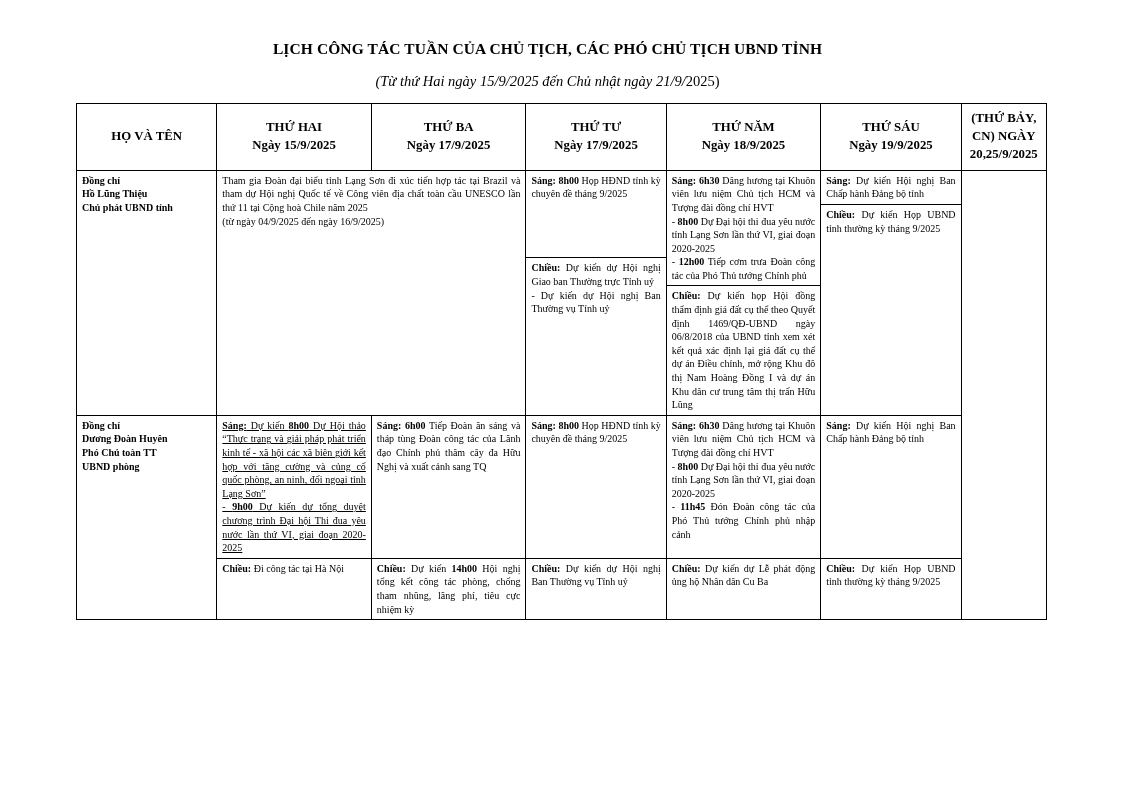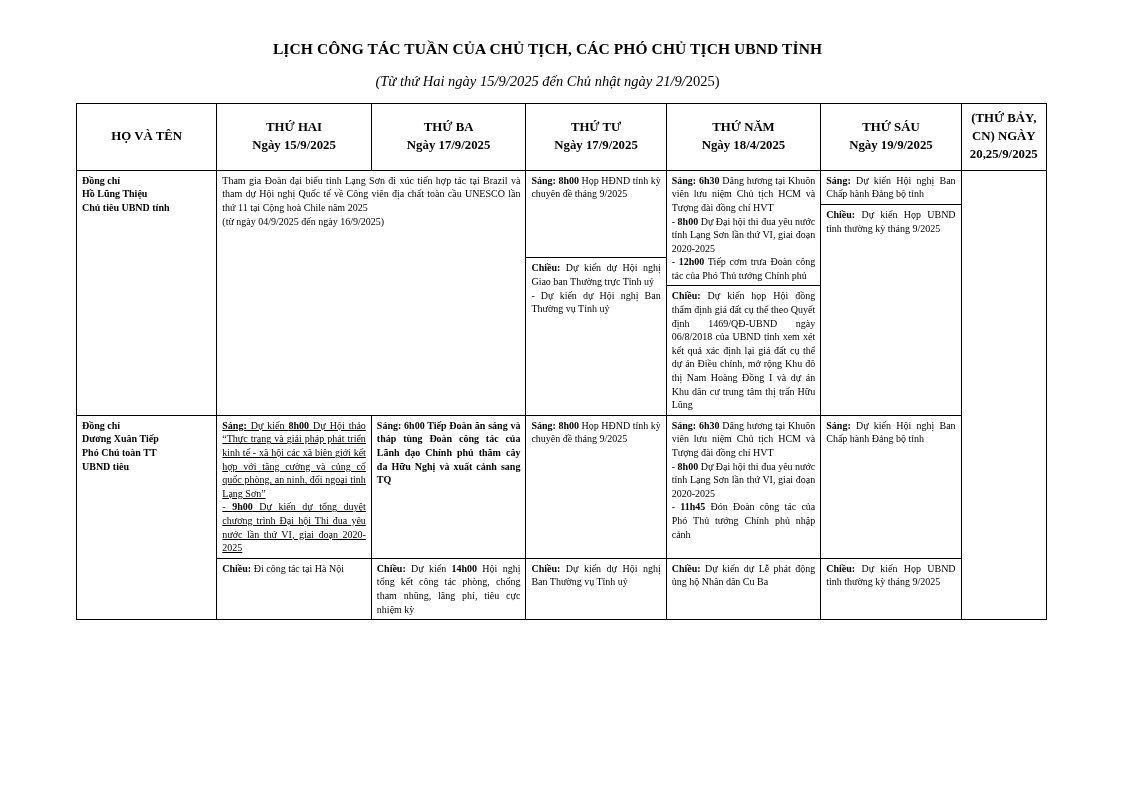--- a/index.html
+++ b/index.html
@@ -112,64 +112,64 @@
         <th>
           <span class="blk">THỨ BA</span>
           <span class="blk">Ngày 17/9/2025</span>
         </th>
         <th>
           <span class="blk">THỨ TƯ</span>
           <span class="blk">Ngày 17/9/2025</span>
         </th>
         <th>
           <span class="blk">THỨ NĂM</span>
-          <span class="blk">Ngày 18/4/2025</span>
+          <span class="blk">Ngày 18/9/2025</span>
         </th>
         <th>
           <span class="blk">THỨ SÁU</span>
           <span class="blk">Ngày 19/9/2025</span>
         </th>
         <th>
           <span class="blk">(THỨ BẢY,</span>
           <span class="blk">CN) NGÀY 20,25/9/2025</span>
         </th>
       </tr>
     </thead>
     <tbody>
 
       <tr>
         <td class="namecell" rowspan="2">
           <span class="blk">Đồng chí</span>
           <span class="blk">Hồ Lũng Thiệu</span>
-          <span class="blk">Chủ tiêu UBND tỉnh</span>
+          <span class="blk">Chủ phát UBND tỉnh</span>
         </td>
         <td class="centered" colspan="2" rowspan="2" style="white-space: pre-line;">Tham gia Đoàn đại biểu tỉnh Lạng Sơn đi xúc tiến hợp tác tại Brazil và tham dự Hội nghị Quốc tế về Công viên địa chất toàn cầu UNESCO lần thứ 11 tại Cộng hoà Chile năm 2025
 (từ ngày 04/9/2025 đến ngày 16/9/2025)</td>
         <td style="white-space: pre-line;"><b>Sáng:</b> <b>8h00</b> Họp HĐND tỉnh kỳ chuyên đề tháng 9/2025</td>
         <td rowspan="2" style="white-space: pre-line; vertical-align: top; padding: 0px;"><div style="white-space: pre-line; padding: 3px 5px; text-align: justify;"><b>Sáng:</b> <b>6h30</b> Dâng hương tại Khuôn viên lưu niệm Chủ tịch HCM và Tượng đài đồng chí HVT
 - <b>8h00</b> Dự Đại hội thi đua yêu nước tỉnh Lạng Sơn lần thứ VI, giai đoạn 2020-2025
 - <b>12h00</b> Tiếp cơm trưa Đoàn công tác của Phó Thủ tướng Chính phủ</div><div style="white-space: pre-line; padding: 3px 5px; text-align: justify; border-top: 1px solid rgb(0, 0, 0);"><b>Chiều:</b> Dự kiến họp Hội đồng thẩm định giá đất cụ thể theo Quyết định 1469/QĐ-UBND ngày 06/8/2018 của UBND tỉnh xem xét kết quả xác định lại giá đất cụ thể dự án Điều chỉnh, mở rộng Khu đô thị Nam Hoàng Đồng I và dự án Khu dân cư trung tâm thị trấn Hữu Lũng</div></td>
         <td rowspan="2" style="white-space: pre-line; padding: 0px;"><div style="white-space: pre-line; padding: 3px 5px; text-align: justify;"><b>Sáng:</b> Dự kiến Hội nghị Ban Chấp hành Đảng bộ tỉnh</div><div style="white-space: pre-line; padding: 3px 5px; text-align: justify; border-top: 1px solid rgb(0, 0, 0);"><b>Chiều:</b> Dự kiến Họp UBND tỉnh thường kỳ tháng 9/2025</div></td>
         <td rowspan="4"></td>
       </tr>
       <tr>
         <td style="white-space: pre-line;"><b>Chiều:</b> Dự kiến dự Hội nghị Giao ban Thường trực Tỉnh uỷ
 - Dự kiến dự Hội nghị Ban Thường vụ Tỉnh uỷ</td>
       </tr>
 
       <tr>
         <td class="namecell" rowspan="2">
           <span class="blk">Đồng chí</span>
-          <span class="blk">Dương Xuân Tiếp</span>
+          <span class="blk">Dương Đoàn Huyên</span>
           <span class="blk">Phó Chủ toàn TT</span>
-          <span class="blk">UBND tiêu</span>
+          <span class="blk">UBND phòng</span>
         </td>
         <td style="white-space: pre-line; text-decoration: underline;"><b>Sáng:</b> Dự kiến <b>8h00</b> Dự Hội thảo “Thực trạng và giải pháp phát triển kinh tế - xã hội các xã biên giới kết hợp với tăng cường và củng cố quốc phòng, an ninh, đối ngoại tỉnh Lạng Sơn”
 - <b>9h00</b> Dự kiến dự tổng duyệt chương trình Đại hội Thi đua yêu nước lần thứ VI, giai đoạn 2020-2025</td>
-        <td style="white-space: pre-line; font-weight: bold;"><b>Sáng:</b> <b>6h00</b> Tiếp Đoàn ăn sáng và tháp tùng Đoàn công tác của Lãnh đạo Chính phủ thăm cây đa Hữu Nghị và xuất cảnh sang TQ</td>
+        <td style="white-space: pre-line;"><b>Sáng:</b> <b>6h00</b> Tiếp Đoàn ăn sáng và tháp tùng Đoàn công tác của Lãnh đạo Chính phủ thăm cây đa Hữu Nghị và xuất cảnh sang TQ</td>
         <td style="white-space: pre-line;"><b>Sáng:</b> <b>8h00</b> Họp HĐND tỉnh kỳ chuyên đề tháng 9/2025</td>
         <td style="white-space: pre-line;"><b>Sáng:</b> <b>6h30</b> Dâng hương tại Khuôn viên lưu niệm Chủ tịch HCM và Tượng đài đồng chí HVT
 - <b>8h00</b> Dự Đại hội thi đua yêu nước tỉnh Lạng Sơn lần thứ VI, giai đoạn 2020-2025
 - <b>11h45</b> Đón Đoàn công tác của Phó Thủ tướng Chính phủ nhập cảnh</td>
         <td style="white-space: pre-line;"><b>Sáng:</b> Dự kiến Hội nghị Ban Chấp hành Đảng bộ tỉnh</td>
       </tr>
       <tr>
         <td style="white-space: pre-line;"><b>Chiều:</b> Đi công tác tại Hà Nội</td>
         <td style="white-space: pre-line;"><b>Chiều:</b> Dự kiến <b>14h00</b> Hội nghị tổng kết công tác phòng, chống tham nhũng, lãng phí, tiêu cực nhiệm kỳ</td>
         <td style="white-space: pre-line;"><b>Chiều:</b> Dự kiến dự Hội nghị Ban Thường vụ Tỉnh uỷ</td>

